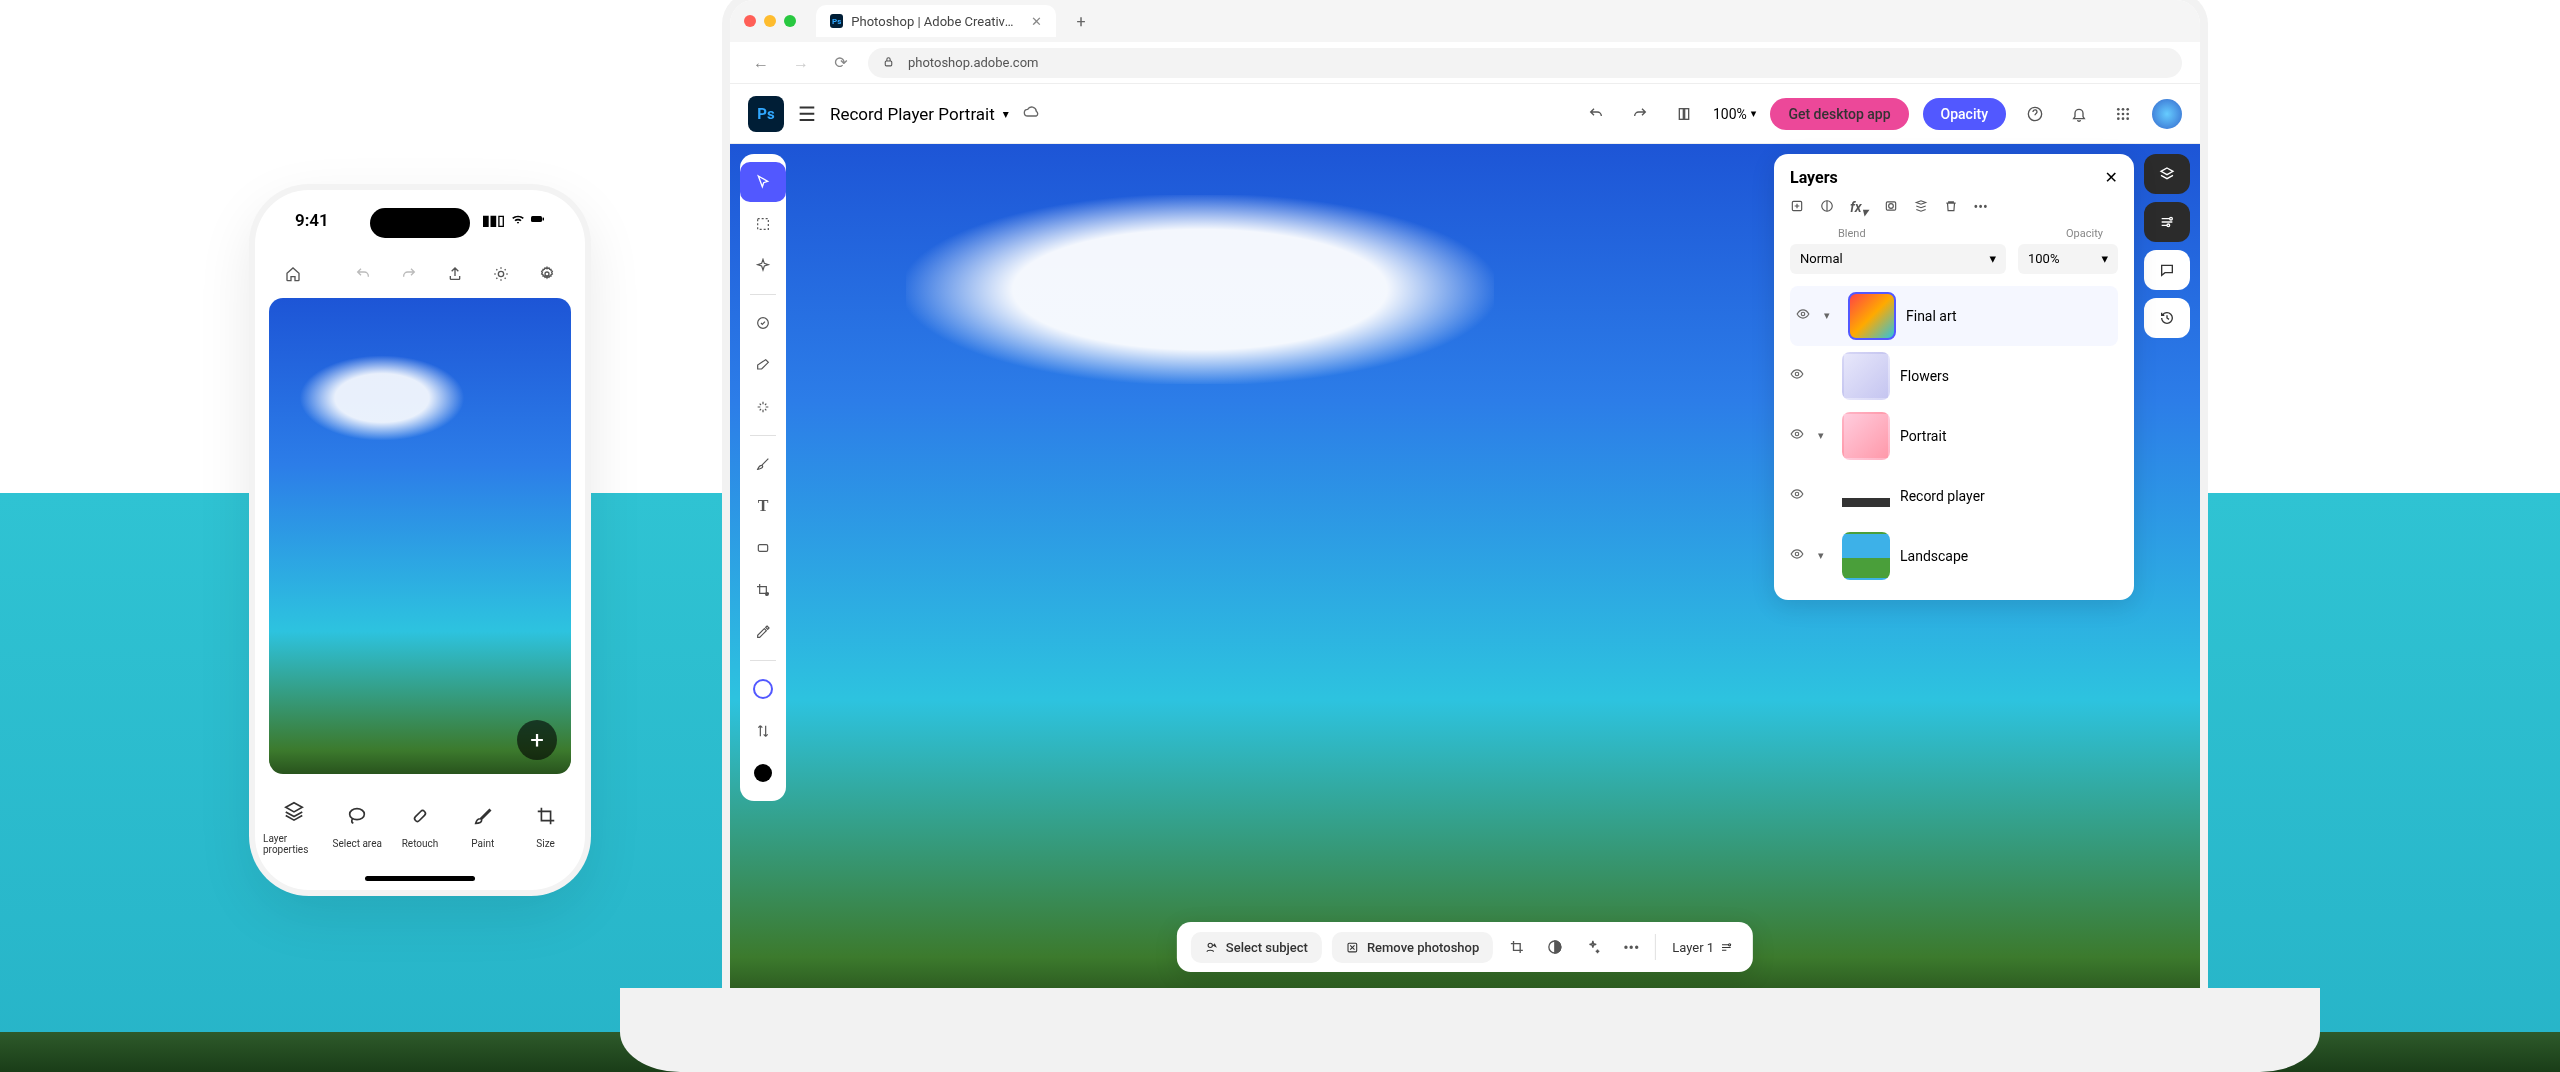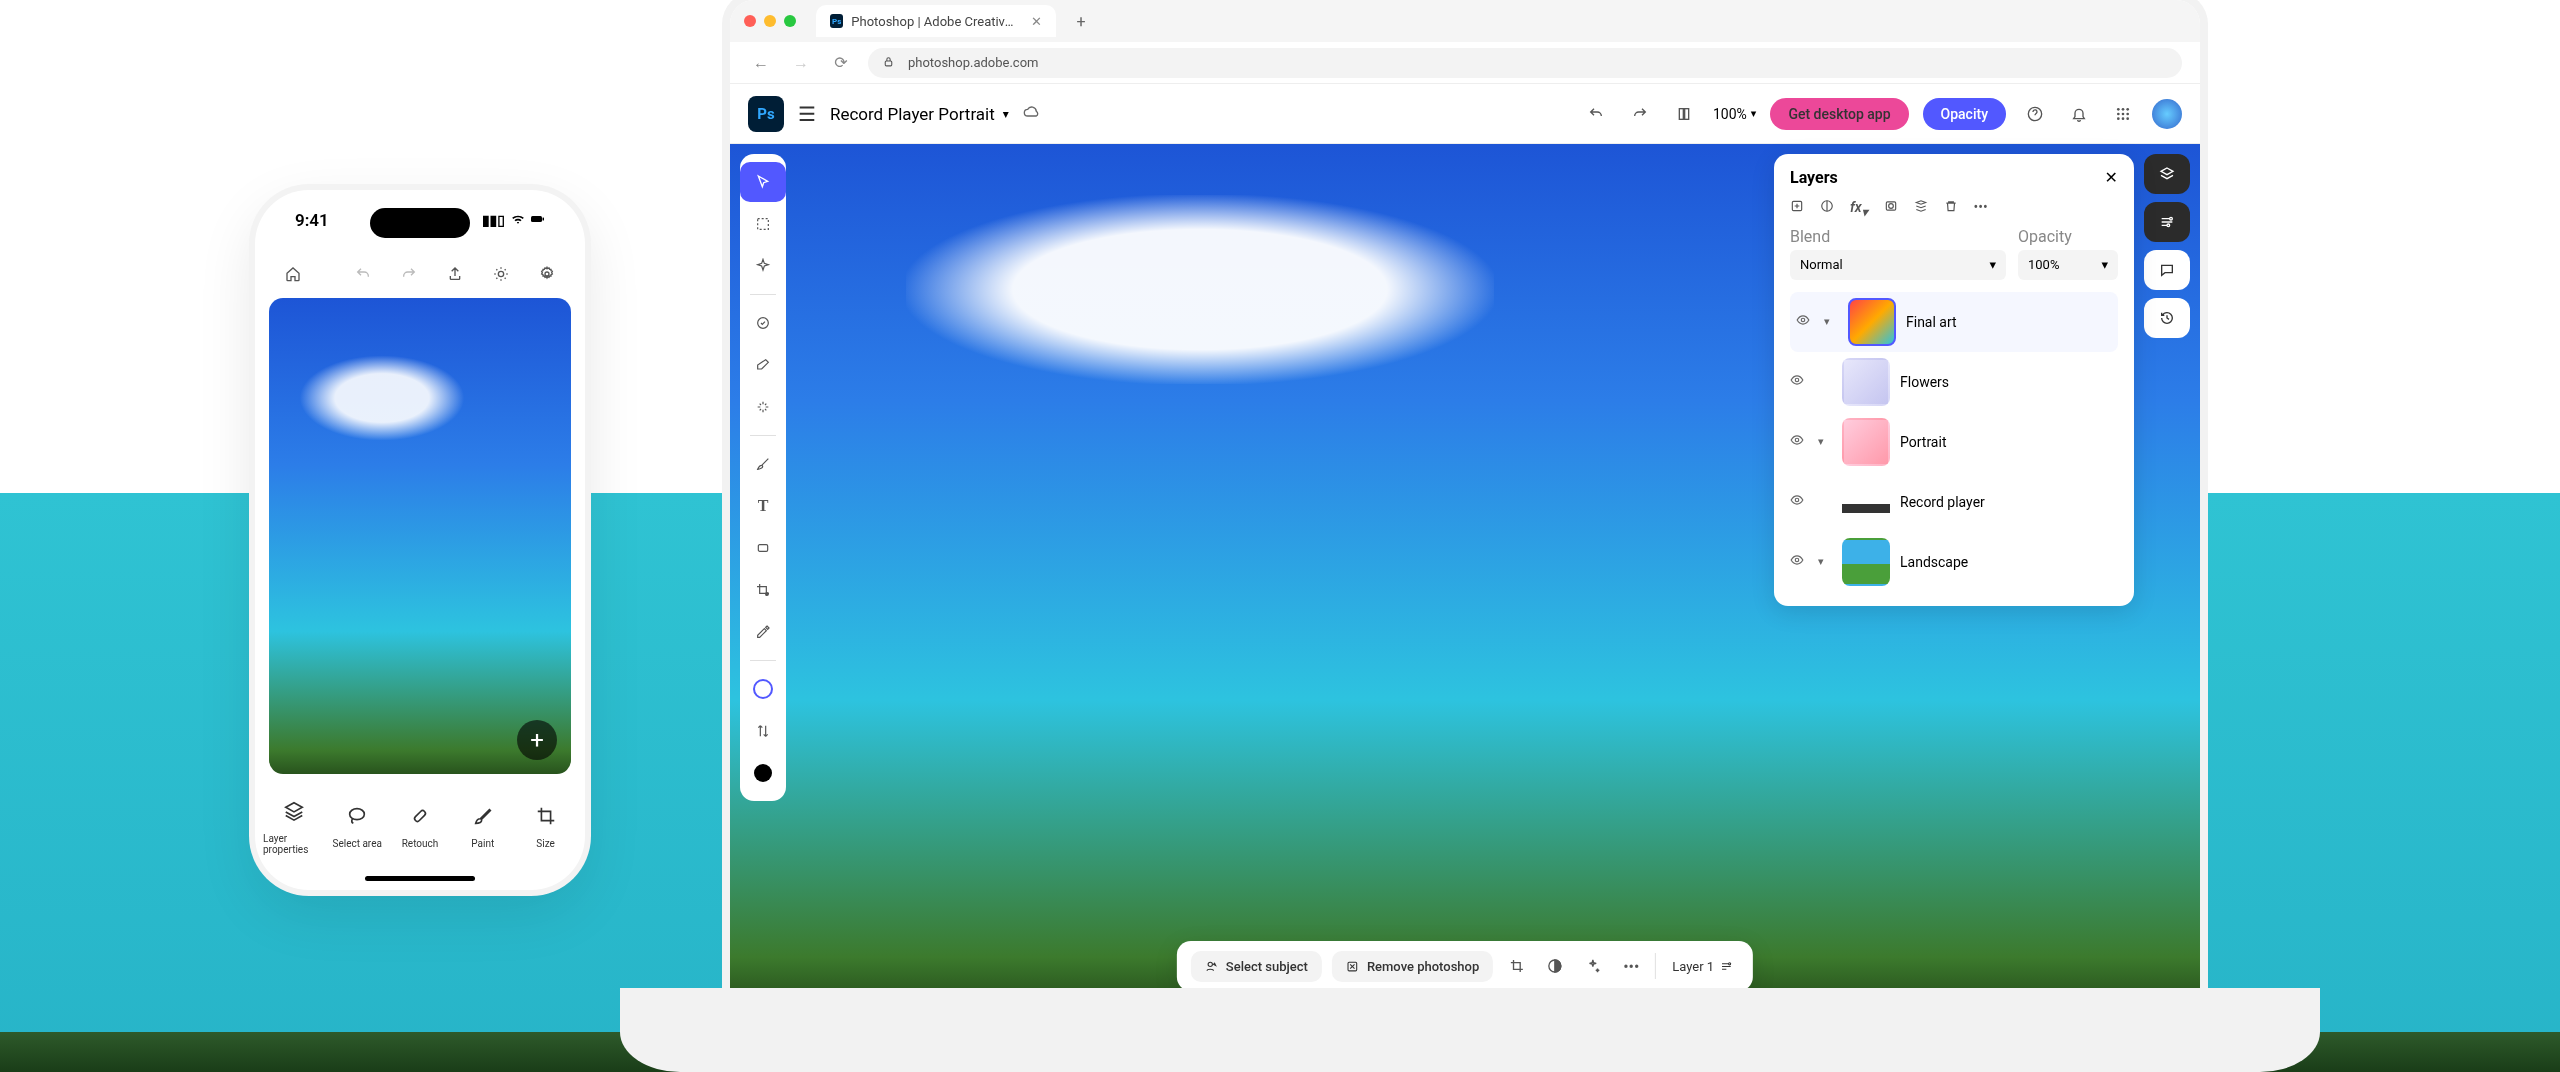--- a/index.html
+++ b/index.html
@@ -144,36 +144,36 @@
 .layers-panel {
   position:absolute; right:66px; top:10px; width:360px;
   background:#fff; border-radius:14px; padding:14px 16px; font-size:14px;
   box-shadow: 0 6px 24px rgba(0,0,0,.12);
 }
 .layers-header { display:flex; justify-content:space-between; align-items:center; font-weight:700; font-size:16px;}
 .layers-actions { display:flex; gap:16px; margin:12px 0 8px; color:#555;}
 .layers-actions span { font-size:14px;}
 .blend-row { display:flex; gap:12px; margin:6px 0 12px;}
 .blend-col { display:flex; flex-direction:column; gap:4px; }
-.blend-col label { font-size:16px; color:#888;}
+.blend-col label { font-size:11px; color:#888;margin-left:48px;}
 .select-box { background:#f4f4f4;border-radius:6px;height:30px;display:flex;align-items:center;justify-content:space-between;padding:0 10px;font-size:13px;}
 .layer-row { display:flex; align-items:center; gap:10px; padding:6px 0;}
 .layer-row .eye { width:18px; color:#666;}
 .layer-row .chev { width:14px;color:#666;font-size:11px;}
 .layer-thumb { width:48px;height:48px;border-radius:8px;border:2px solid transparent;}
 .layer-row.selected .layer-thumb { border-color:#5258ff;}
 .layer-row.selected { background:#f5f7ff;border-radius:8px;padding:6px;}
 .th-final { background:linear-gradient(135deg,#f44,#fa0,#2dc3df);}
 .th-flowers { background:linear-gradient(135deg,#e7e7fb,#c5c5f0);}
 .th-portrait { background:linear-gradient(135deg,#fcd,#f9a);}
 .th-record { background:linear-gradient(180deg,#fff 0%,#fff 55%,#333 55%,#333 75%,#fff 75%);}
 .th-landscape { background:linear-gradient(180deg,#3db1e8 0%,#3db1e8 55%,#4a9f3a 55%);}
 
 .context-bar {
-  position:absolute; left:50%; transform:translateX(-50%); bottom:9px;
+  position:absolute; left:50%; transform:translateX(-50%); bottom:28px;
   background:#fff; border-radius:14px; height:50px;
   display:flex; align-items:center; gap:10px; padding:0 14px;
   box-shadow:0 6px 24px rgba(0,0,0,.12);
 }
 .ctx-btn { display:flex;align-items:center;gap:8px;padding:8px 14px;border-radius:10px;background:#f3f3f3;font-size:13px;color:#333;font-weight:500;}
 .ctx-icon { width:28px;height:28px;display:flex;align-items:center;justify-content:center;color:#555;}
 .ctx-divider { width:1px;height:26px;background:#e0e0e0;}
 .ctx-layer { font-size:13px;color:#333;display:flex;align-items:center;gap:6px;padding:0 6px;}
 
 .laptop-base {

